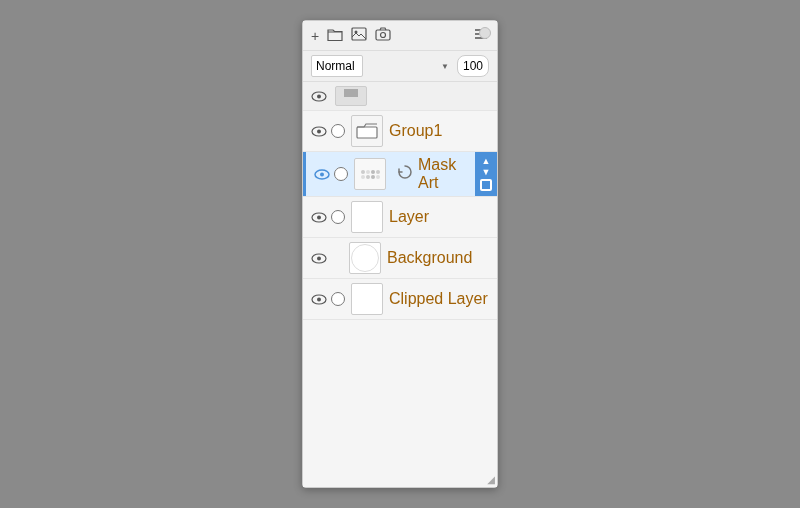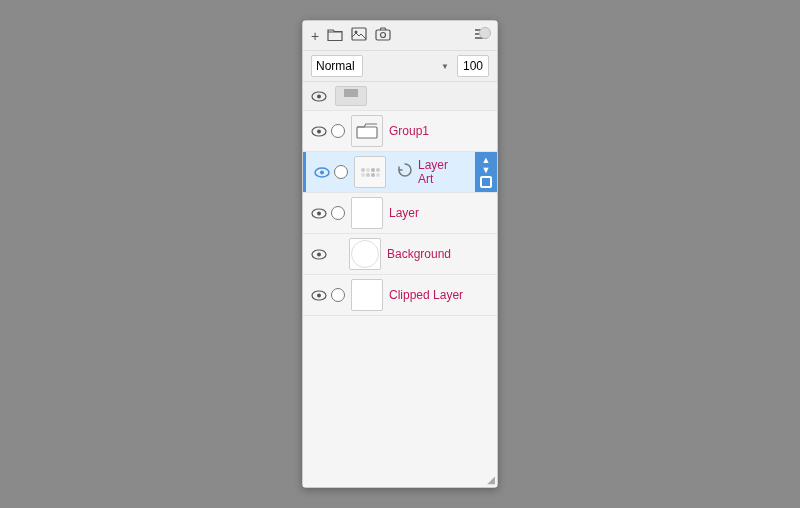--- a/index.html
+++ b/index.html
@@ -86,21 +86,21 @@
       color: #666;
       pointer-events: none;
     }
     .opacity-input {
       width: 32px;
       height: 22px;
       border: 1px solid #ccc;
       background: white;
       font-size: 12px;
       text-align: center;
-      border-radius: 2px;
+      border-radius: 8px;
     }
     .layers-list {
       flex: 1;
       overflow-y: auto;
       background: #f5f5f5;
     }
     .layer-row {
       display: flex;
       align-items: center;
       padding: 4px 6px;
@@ -143,22 +143,22 @@
       justify-content: center;
       font-size: 10px;
       color: #999;
       border-radius: 2px;
       overflow: hidden;
     }
     .layer-thumb.folder {
       background: #f5f5f5;
     }
     .layer-name {
-      font-size: 12px;
-      color: #be185d;
+      font-size: 16px;
+      color: #a16207;
       flex: 1;
     }
     .thumb-white-circle {
       width: 28px;
       height: 28px;
       border-radius: 50%;
       background: white;
       border: 1px solid #ddd;
     }
     
@@ -276,21 +276,21 @@
           <div style="width:4px;height:4px;background:#bbb;border-radius:50%"></div>
           <div style="width:4px;height:4px;background:#ddd;border-radius:50%"></div>
         </div>
       </div>
       <div style="margin: 0 4px;">
         <svg width="18" height="18" viewBox="0 0 18 18" fill="none">
           <path d="M9 3 A6 6 0 1 1 3 9" stroke="#777" stroke-width="1.5" fill="none" stroke-linecap="round"></path>
           <polyline points="3,6 3,9 6,9" stroke="#777" stroke-width="1.5" fill="none" stroke-linejoin="round" stroke-linecap="round"></polyline>
         </svg>
       </div>
-      <span class="layer-name">Layer Art</span>
+      <span class="layer-name">Mask Art</span>
 
       <div style="position:absolute; right:0; top:0; bottom:0; width:22px; background:#4a90d9; display:flex; flex-direction:column; align-items:center; justify-content:space-around; padding:4px 0;">
         <span style="color:white; font-size:9px; line-height:1;">▲</span>
         <span style="color:white; font-size:9px; line-height:1;">▼</span>
         <div style="width:12px; height:12px; border:2px solid white; border-radius:2px;"></div>
       </div>
     </div>
 
     <div class="layer-row">
       <div class="visibility-btn">

